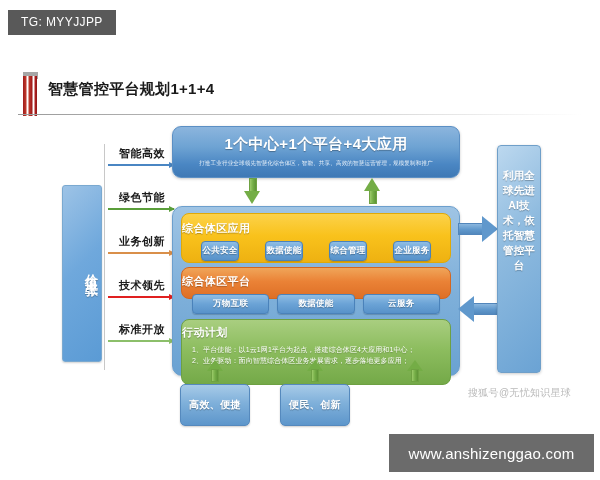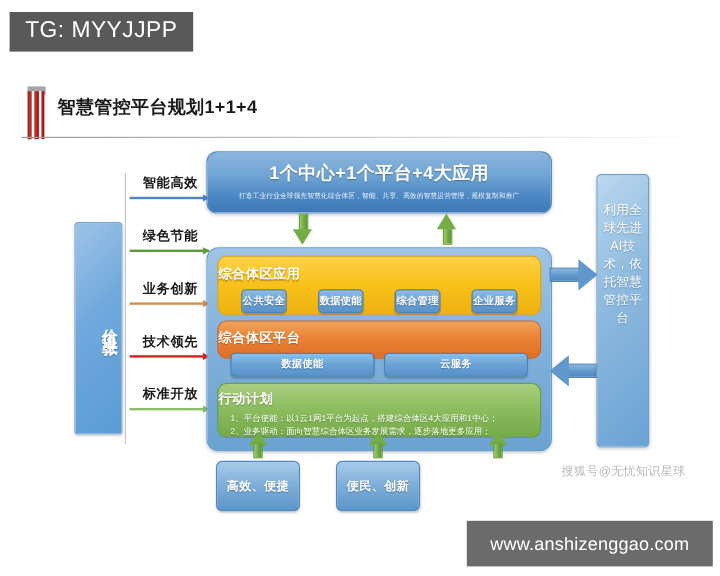--- a/index.html
+++ b/index.html
@@ -15,21 +15,21 @@
     overflow: hidden;
   }
 
   
   .tg-banner {
     position: absolute;
     left: 8px;
     top: 10px;
     background: #595959;
     color: #ffffff;
-    font-size: 19px;
+    font-size: 12px;
     padding: 5px 13px 6px 13px;
     letter-spacing: 0.4px;
   }
 
   
   .slide-title-wrap {
     position: absolute;
     left: 18px;
     top: 72px;
     width: 564px;
@@ -276,21 +276,21 @@
     border: 1px solid #e0a907;
   }
   .band-orange {
     top: 60px;
     height: 32px;
     background: linear-gradient(180deg, #f0a559 0%, #ea8236 45%, #de6f26 100%);
     border: 1px solid #d4661f;
   }
   .band-green {
     top: 112px;
-    height: 46px;
+    height: 66px;
     background: linear-gradient(180deg, #a9ce80 0%, #8dbd5f 45%, #74a948 100%);
     border: 1px solid #6da043;
   }
 
   .chip-row {
     display: flex;
     justify-content: space-around;
     align-items: center;
     padding: 0 6px;
     margin-top: 5px;
@@ -387,21 +387,21 @@
     border-radius: 4px;
     background: linear-gradient(135deg, #bcd8ef 0%, #8fbbdf 40%, #6ba3d4 100%);
     border: 1px solid #6f9fc9;
     box-shadow: 0 1px 3px rgba(0,0,0,0.2);
   }
   .right-panel-text {
     padding: 22px 4px 0 4px;
     text-align: center;
     color: #ffffff;
     font-size: 10.5px;
-    font-weight: normal;
+    font-weight: bold;
     line-height: 15px;
     letter-spacing: 0.2px;
     text-shadow: 0 1px 1px rgba(0,0,0,0.28);
   }
 
   
   .big-arrow {
     position: absolute;
     height: 26px;
     width: 40px;
@@ -542,20 +542,21 @@
           <div class="chip">公共安全</div>
           <div class="chip">数据使能</div>
           <div class="chip">综合管理</div>
           <div class="chip">企业服务</div>
         </div>
       </div>
 
       <div class="band band-orange">
         <div class="band-title" style="margin-top:6px;">综合体区平台</div>
         <div class="chip-row">
+          <div class="chip wide">万物互联</div>
           <div class="chip wide">数据使能</div>
           <div class="chip wide">云服务</div>
         </div>
       </div>
 
       <div class="band band-green">
         <div class="band-title" style="margin-top:5px;">行动计划</div>
         <div class="plan-lines">
           <div class="plan-line">1、平台使能：以1云1网1平台为起点，搭建综合体区4大应用和1中心；</div>
           <div class="plan-line">2、业务驱动：面向智慧综合体区业务发展需求，逐步落地更多应用；</div>

